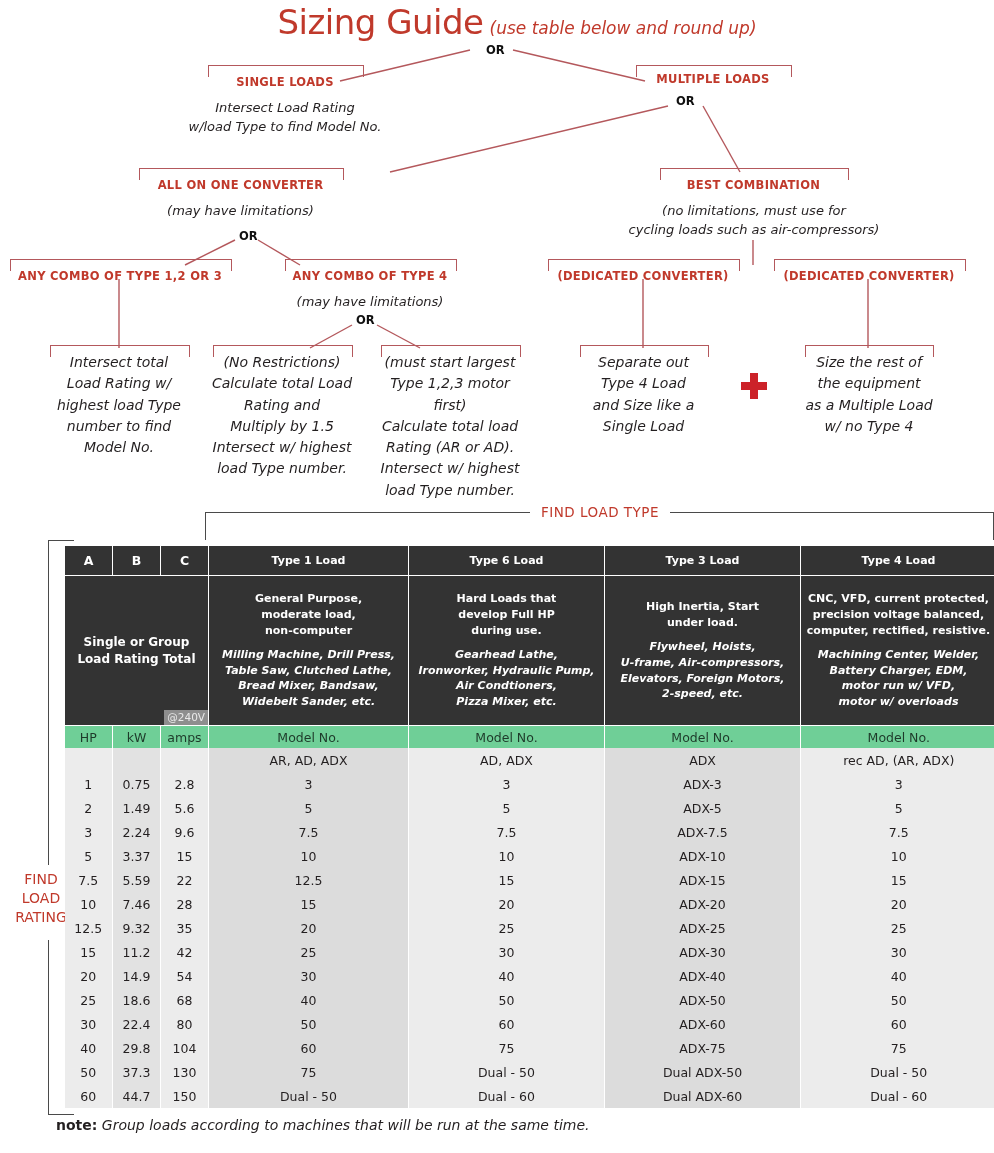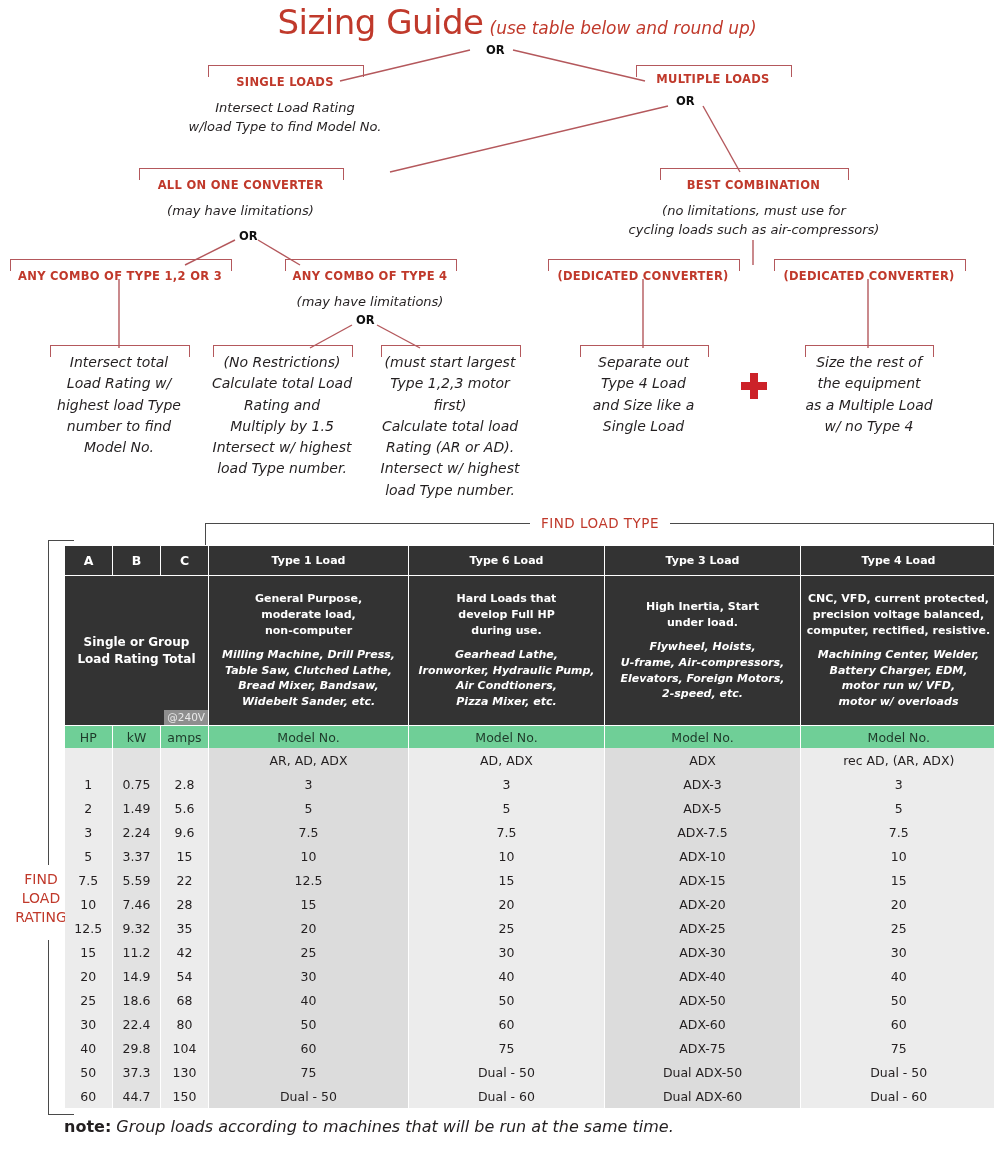--- a/index.html
+++ b/index.html
@@ -49,21 +49,21 @@
   svg.lines{position:absolute;left:0;top:0;width:994px;height:500px;overflow:visible;pointer-events:none;}
   .ln{stroke:#b4585c;stroke-width:1.4;fill:none;}
 
   
   #plus-sign{position:absolute;left:741px;top:373px;width:26px;height:26px;}
   #plus-sign:before,#plus-sign:after{content:"";position:absolute;background:#cc2229;}
   #plus-sign:before{left:9px;top:0;width:8px;height:26px;}
   #plus-sign:after{left:0;top:9px;width:26px;height:8px;}
 
   
-  #fltype-wrap{position:absolute;left:205px;top:511px;width:789px;height:42px;}
+  #fltype-wrap{position:absolute;left:205px;top:500px;width:789px;height:42px;}
   #fltype-line-l{position:absolute;left:0;top:12px;width:325px;height:1.3px;background:#4a4a4a;}
   #fltype-line-r{position:absolute;left:465px;top:12px;width:324px;height:1.3px;background:#4a4a4a;}
   #fltype-tick-l{position:absolute;left:0;top:12px;width:1.3px;height:28px;background:#4a4a4a;}
   #fltype-tick-r{position:absolute;right:0;top:12px;width:1.3px;height:28px;background:#4a4a4a;}
   #fltype-label{position:absolute;left:325px;top:4px;width:140px;text-align:center;
     font-size:13.5px;color:#c0392b;letter-spacing:.5px;}
 
   
   #flrate-wrap{position:absolute;left:18px;top:540px;width:50px;height:575px;}
   #flrate-vert-t{position:absolute;left:30px;top:0;width:1.3px;height:325px;background:#4a4a4a;}
@@ -100,22 +100,22 @@
       border-right:1px solid #ffffff;}
   td.colA{background:#ececec;width:48px;}
   td.colB{background:#e2e2e2;width:48px;}
   td.colC{background:#ececec;width:48px;}
   td.colT1{background:#dcdcdc;width:200px;}
   td.colT2{background:#ececec;width:196px;}
   td.colT3{background:#dcdcdc;width:196px;}
   td.colT4{background:#ececec;width:196px;border-right:none;}
 
   
-  #note-block{position:absolute;left:64px;top:1115px;width:800px;
-     font-size:16px;font-style:italic;line-height:1.55;color:#231f20;}
+  #note-block{position:absolute;left:56px;top:1115px;width:800px;
+     font-size:14px;font-style:italic;line-height:1.55;color:#231f20;}
   #note-label{font-weight:bold;font-style:normal;}
   #note-line2{display:block;margin-left:30px;}
 </style>
 </head>
 <body>
 
 <div class="abs" id="title-row">
   <span id="page-title">Sizing Guide</span><span id="title-sub">(use table below and round up)</span>
 </div>
 

